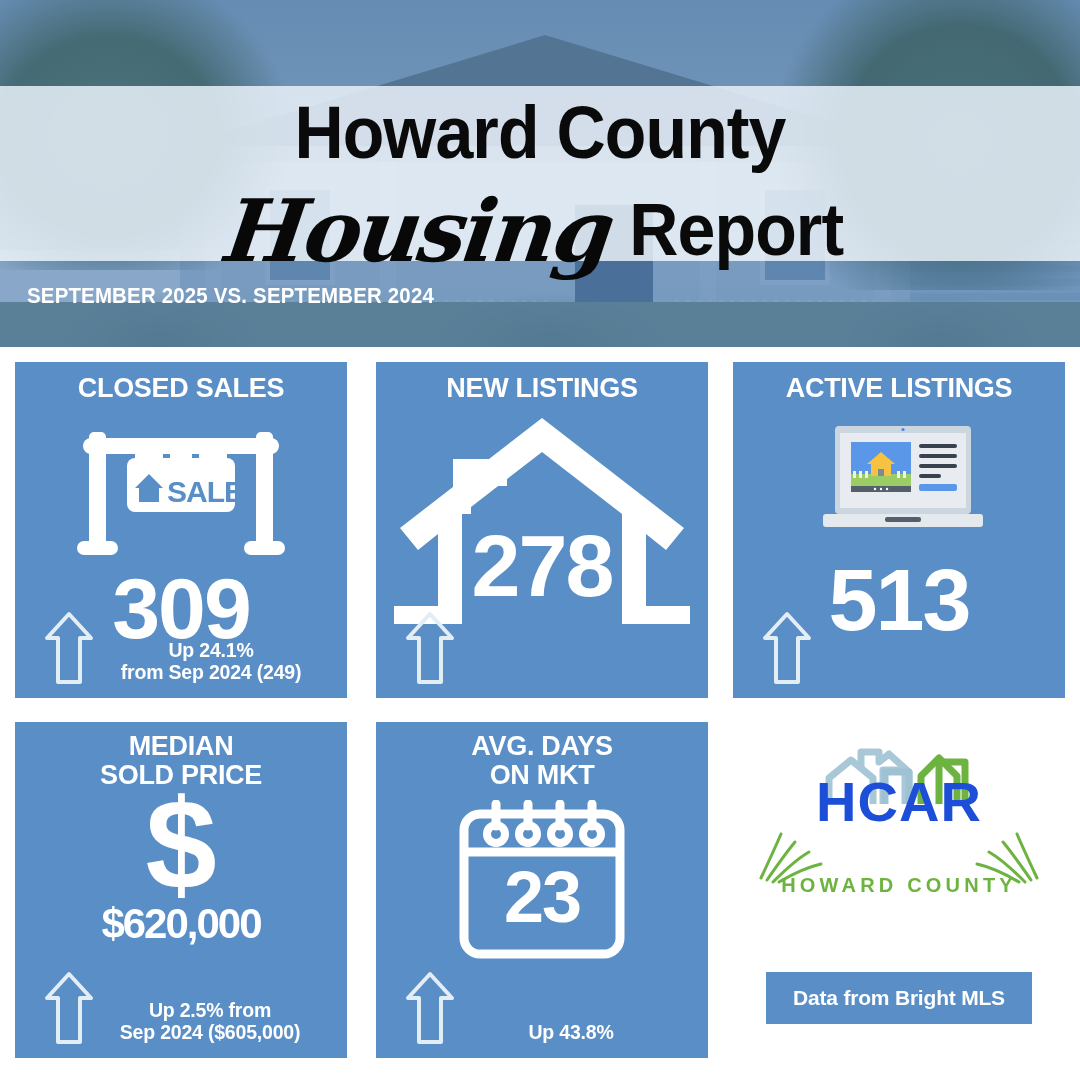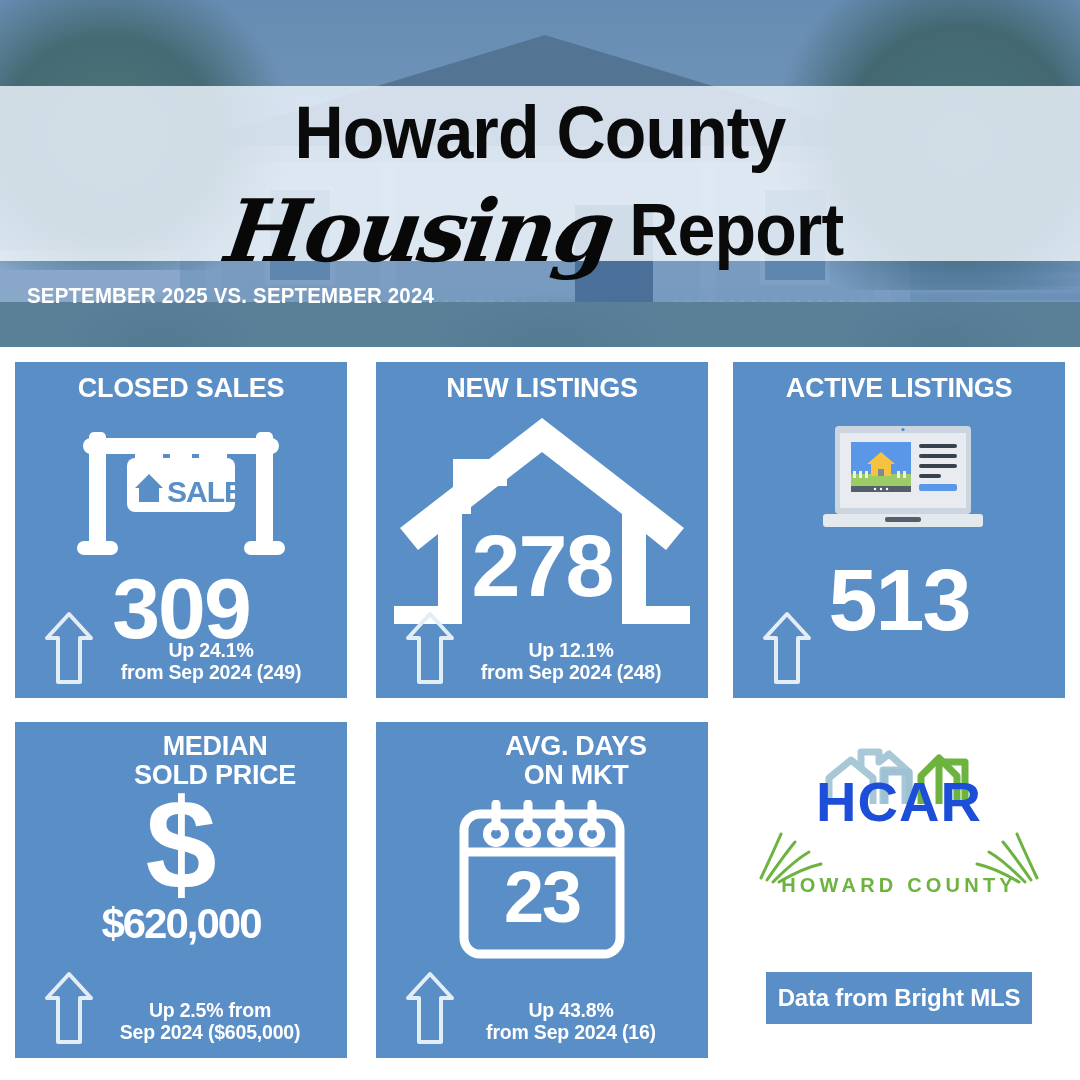--- a/index.html
+++ b/index.html
@@ -64,21 +64,21 @@
   .grid { position:absolute; left:0; top:347px; width:1080px; height:733px; }
   .card { position:absolute; background:#5a8ec7; color:#fff; }
   .c1 { left:15px;  top:15px;  width:332px; height:336px; }
   .c2 { left:376px; top:15px;  width:332px; height:336px; }
   .c3 { left:733px; top:15px;  width:332px; height:336px; }
   .c4 { left:15px;  top:375px; width:332px; height:336px; }
   .c5 { left:376px; top:375px; width:332px; height:336px; }
 
   .card-title { position:absolute; left:0; top:12px; width:100%; text-align:center;
                 font-size:27px; font-weight:bold; line-height:1.08; letter-spacing:-0.3px; }
-  .card-title.two { top:10px;margin-left:34px; }
+  .card-title.two { top:10px; }
 
   .bigval { position:absolute; width:100%; text-align:center; font-weight:bold;
             color:#fff; letter-spacing:-2px; }
 
   .delta { position:absolute; right:10px; bottom:14px; width:252px; text-align:center;
            font-size:19.5px; font-weight:bold; line-height:1.16; letter-spacing:-0.2px; }
   .delta.wide { width:262px; right:6px; }
 
   .arrow { position:absolute; left:26px; bottom:12px; width:56px; height:76px; }
 
@@ -88,21 +88,21 @@
   
   .hcar { position:absolute; left:733px; top:375px; width:332px; height:336px; }
   .hcar-logo { position:absolute; left:0; top:8px; width:332px; height:200px; }
   .hcar-word { position:absolute; left:0; top:52px; width:332px; text-align:center;
                font-size:56px; font-weight:bold; color:#1d4ed8; letter-spacing:1px; line-height:1; }
   .hcar-sub1 { position:absolute; left:0; top:152px; width:332px; text-align:center;
                font-size:20px; font-weight:bold; color:#6cb33f; letter-spacing:4.2px; }
   .hcar-sub2 { position:absolute; left:0; top:176px; width:332px; text-align:center;
                font-size:21px; font-weight:bold; color:#4a86b8; letter-spacing:-0.2px; }
   .mls-btn { position:absolute; left:33px; top:250px; width:266px; height:52px;
-             background:#5a8ec7; color:#fff; font-size:24px; font-weight:bold;
+             background:#5a8ec7; color:#fff; font-size:21px; font-weight:bold;
              display:flex; align-items:center; justify-content:center; letter-spacing:-0.2px; }
 </style>
 </head>
 <body>
 
 <div id="page">
 
   <div class="header">
     <div class="photo">
       <div class="sky"></div>
@@ -182,24 +182,20 @@
                  L228 214 L228 104 L148 42 L68 104 L68 214 L0 214 L0 196 L44 196
                  L44 124 L24 140 Z" fill="#fff"></path>
         <path d="M68 104 L68 58 L104 58 L104 76" fill="none" stroke="#fff" stroke-width="18"></path>
       </svg>
 
       <div class="bigval" style="top:153px;font-size:88px">278</div>
 
       <svg class="arrow" viewBox="0 0 56 76">
         <path d="M28 4 L50 28 L39 28 L39 72 L17 72 L17 28 L6 28 Z" fill="none" stroke="#e3edf6" stroke-width="4" stroke-linejoin="round"></path>
       </svg>
-      <div class="delta wide">
-        <div>Up 12.1%</div>
-        <div>from Sep 2024 (248)</div>
-      </div>
     </div>
 
     <div class="card c3">
       <div class="card-title">ACTIVE LISTINGS</div>
 
       <svg class="icon" style="left:90px;top:62px" width="160" height="112" viewBox="0 0 160 112">
         <rect x="12" y="2" width="136" height="88" rx="4" fill="#ccd6e0"></rect>
         <rect x="17" y="9" width="126" height="75" fill="#e8ecf0"></rect>
         <circle cx="80" cy="5.5" r="1.6" fill="#4a86e8"></circle>
         <rect x="28" y="18" width="60" height="50" fill="#5b97e8"></rect>
@@ -279,21 +275,20 @@
             <circle cx="134" cy="34" r="9"></circle>
         </g>
         <text x="84" y="122" text-anchor="middle" fill="#fff" font-family="Liberation Sans, sans-serif" font-size="72" font-weight="bold" letter-spacing="-2">23</text>
       </svg>
 
       <svg class="arrow" viewBox="0 0 56 76">
         <path d="M28 4 L50 28 L39 28 L39 72 L17 72 L17 28 L6 28 Z" fill="none" stroke="#e3edf6" stroke-width="4" stroke-linejoin="round"></path>
       </svg>
       <div class="delta wide">
         <div>Up 43.8%</div>
-        <div>from Sep 2024 (16)</div>
       </div>
     </div>
 
     <div class="hcar">
       <svg class="hcar-logo" viewBox="0 0 332 200">
         <g fill="none" stroke="#a8c8d8" stroke-width="7" stroke-linejoin="round">
           <path d="M96 74 L96 48 L118 30 L140 48 L140 74"></path>
           <path d="M128 40 L128 22 L146 22 L146 32 L156 24 L176 42 L176 74"></path>
           <path d="M150 74 L150 40 L172 40 L172 74"></path>
         </g>

